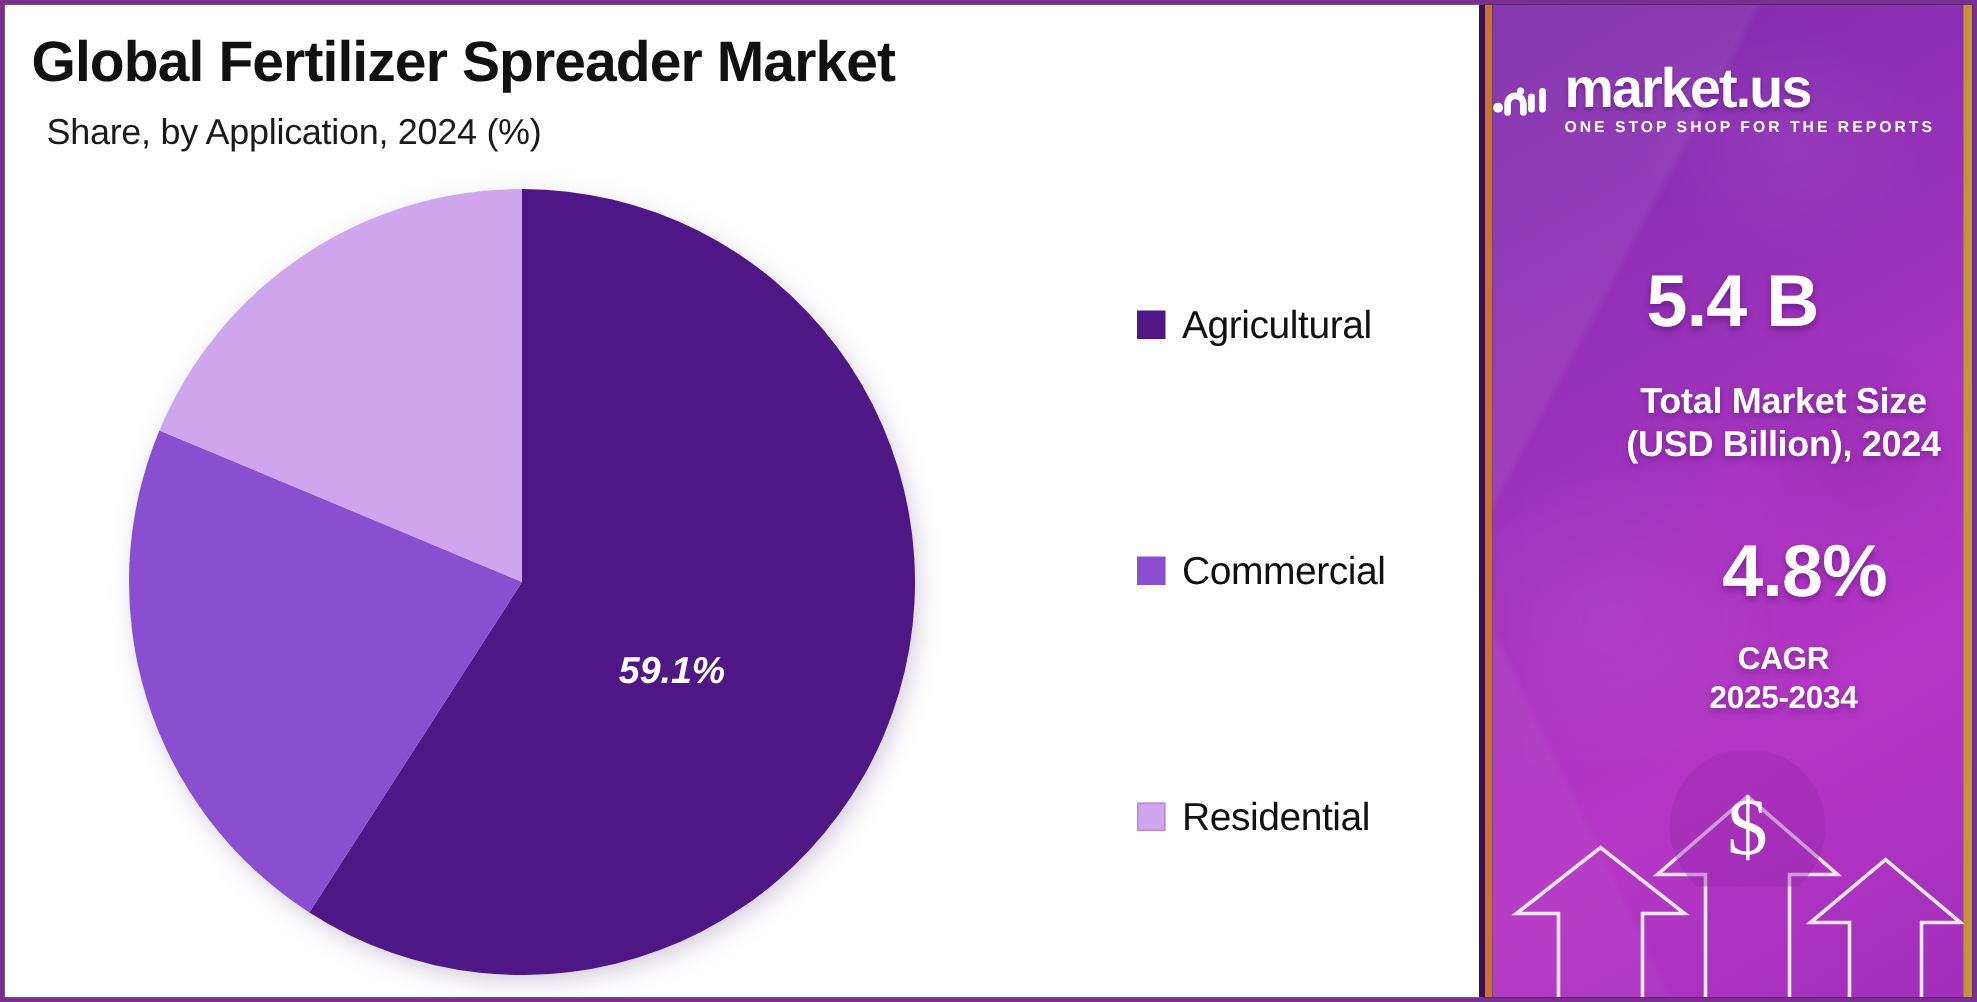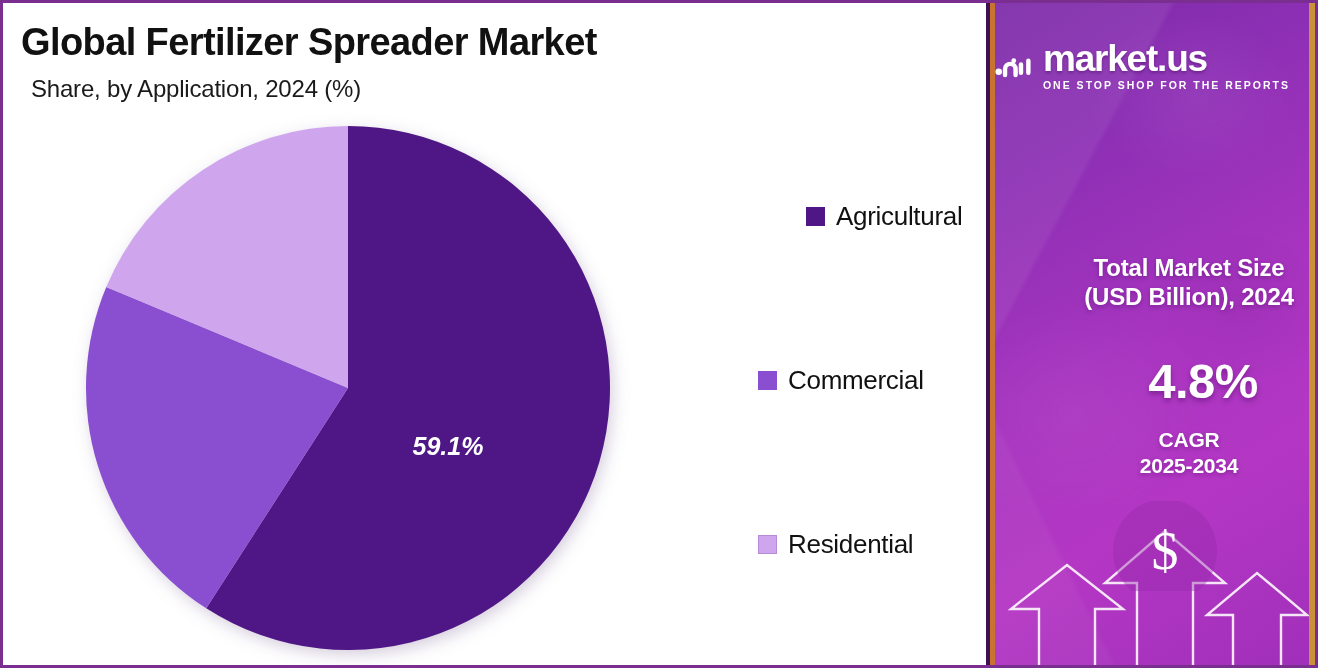--- a/index.html
+++ b/index.html
@@ -145,21 +145,21 @@
         <g id="pie-slices">
             <path d="M 263 263 L 263.00 1.00 A 262 262 0 1 1 121.23 483.33 Z" fill="#4e1785"></path>
             <path d="M 263 263 L 121.23 483.33 A 262 262 0 0 1 21.26 161.98 Z" fill="#8a4fd1"></path>
             <path d="M 263 263 L 21.26 161.98 A 262 262 0 0 1 263.00 1.00 Z" fill="#cfa6ee"></path>
           </g>
         <text id="pie-data-label" class="slice-label" x="363" y="330" text-anchor="middle">59.1%</text>
       </svg>
     </div>
 
     <div id="legend">
-      <div class="legend-row" style="top:68px;margin-left:48px;">
+      <div class="legend-row" style="top:68px;">
         <span class="legend-swatch" style="background:#4e1785;"></span>
         <span class="legend-label">Agricultural</span>
       </div>
       <div class="legend-row" style="top:232px;">
         <span class="legend-swatch" style="background:#8a4fd1;"></span>
         <span class="legend-label">Commercial</span>
       </div>
       <div class="legend-row" style="top:396px;">
         <span class="legend-swatch" style="background:#cfa6ee;border:1px solid #b98ad8;box-sizing:border-box;"></span>
         <span class="legend-label">Residential</span>
@@ -194,20 +194,21 @@
         <rect x="45" y="16" width="8.4" height="24" rx="4.2" fill="#ffffff"></rect>
         <rect x="59" y="9" width="8.4" height="31" rx="4.2" fill="#ffffff"></rect>
         <circle cx="35.5" cy="13" r="4.6" fill="#ffffff"></circle>
       </svg>
       <div id="logo-text-wrap">
         <div id="logo-word">market.us</div>
         <div id="logo-tagline">ONE STOP SHOP FOR THE REPORTS</div>
       </div>
     </div>
 
+    <div class="stat-value" id="market-size-value">5.4 B</div>
     <div class="stat-caption" id="market-size-caption">
       <span>Total Market Size</span><br>
       <span>(USD Billion), 2024</span>
     </div>
 
     <div class="stat-value" id="cagr-value">4.8%</div>
     <div class="stat-caption small" id="cagr-caption">
       <span>CAGR</span><br>
       <span>2025-2034</span>
     </div>

